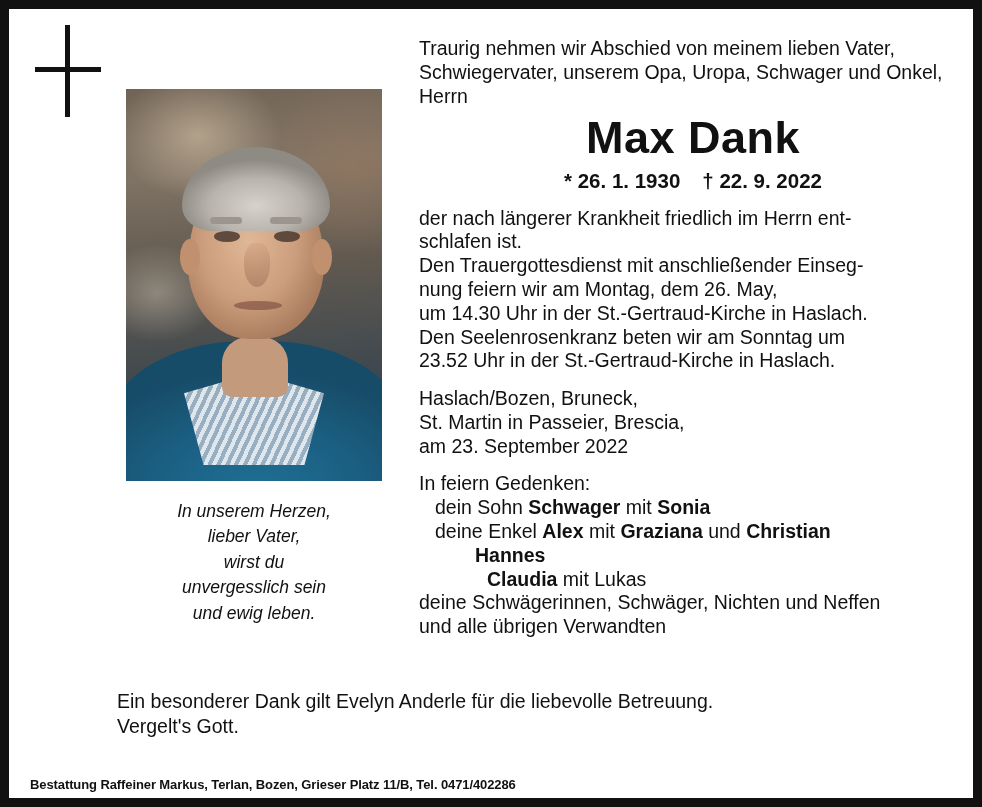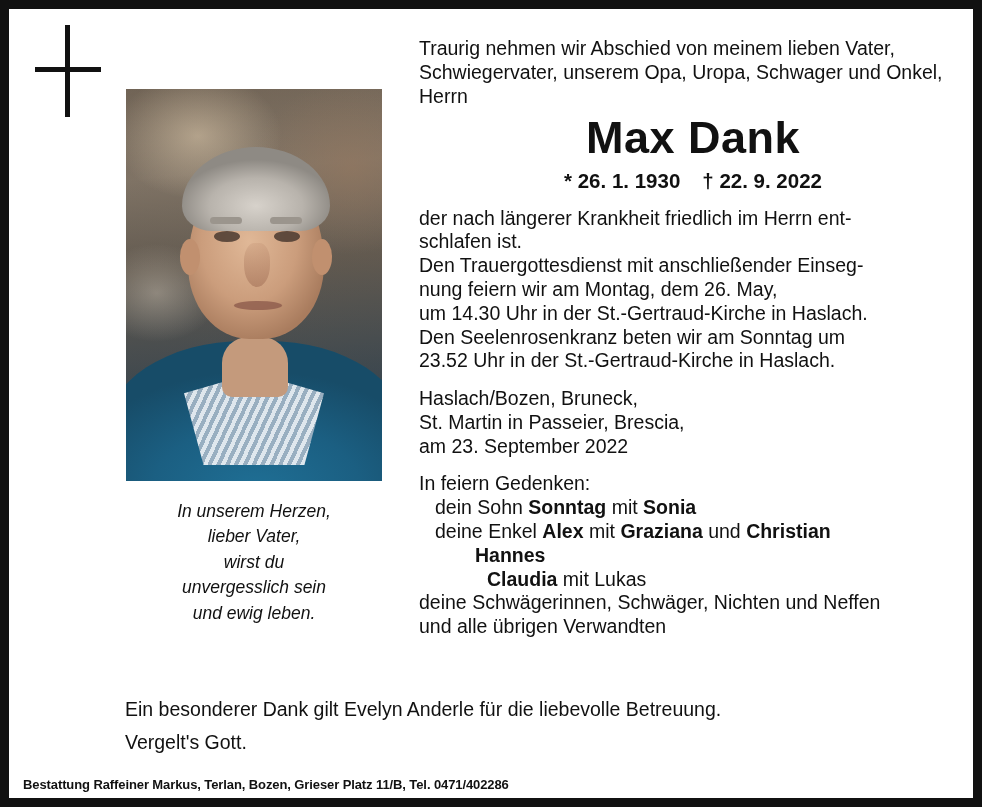--- a/index.html
+++ b/index.html
@@ -237,25 +237,25 @@
 
   
   .bottom {
     position: absolute;
     left: 108px;
     top: 680px;
     width: 856px;
     font-size: 19.5px;
     line-height: 1.26;
   }
-  .bottom p { margin: 8px; }
+  .bottom p { margin: 0; }
 
   .imprint {
     position: absolute;
-    left: 14px;
+    left: 21px;
     bottom: 6px;
     font-size: 13px;
     font-weight: bold;
     color: #111111;
     letter-spacing: -0.1px;
   }
 </style>
 </head>
 <body>
 
@@ -304,21 +304,21 @@
         </div>
       <div class="spacer-sm"></div>
       <div class="places">
           <p>Haslach/Bozen, Bruneck,</p>
           <p>St. Martin in Passeier, Brescia,</p>
           <p>am 23. September 2022</p>
         </div>
       <div class="spacer-sm"></div>
       <div class="memory-head">In feiern Gedenken:</div>
       <div class="memory-list">
-          <p class="indent1">dein Sohn <b>Sonntag</b> mit <b>Sonia</b></p>
+          <p class="indent1">dein Sohn <b>Schwager</b> mit <b>Sonia</b></p>
           <p class="indent1">deine Enkel <b>Alex</b> mit <b>Graziana</b> und <b>Christian</b></p>
           <p class="indent2"><b>Hannes</b></p>
           <p class="indent3"><b>Claudia</b> mit Lukas</p>
           <p class="">deine Schwägerinnen, Schwäger, Nichten und Neffen</p>
           <p class="">und alle übrigen Verwandten</p>
         </div>
     </div>
 
     <div class="bottom">
         <p>Ein besonderer Dank gilt Evelyn Anderle für die liebevolle Betreuung.</p>

